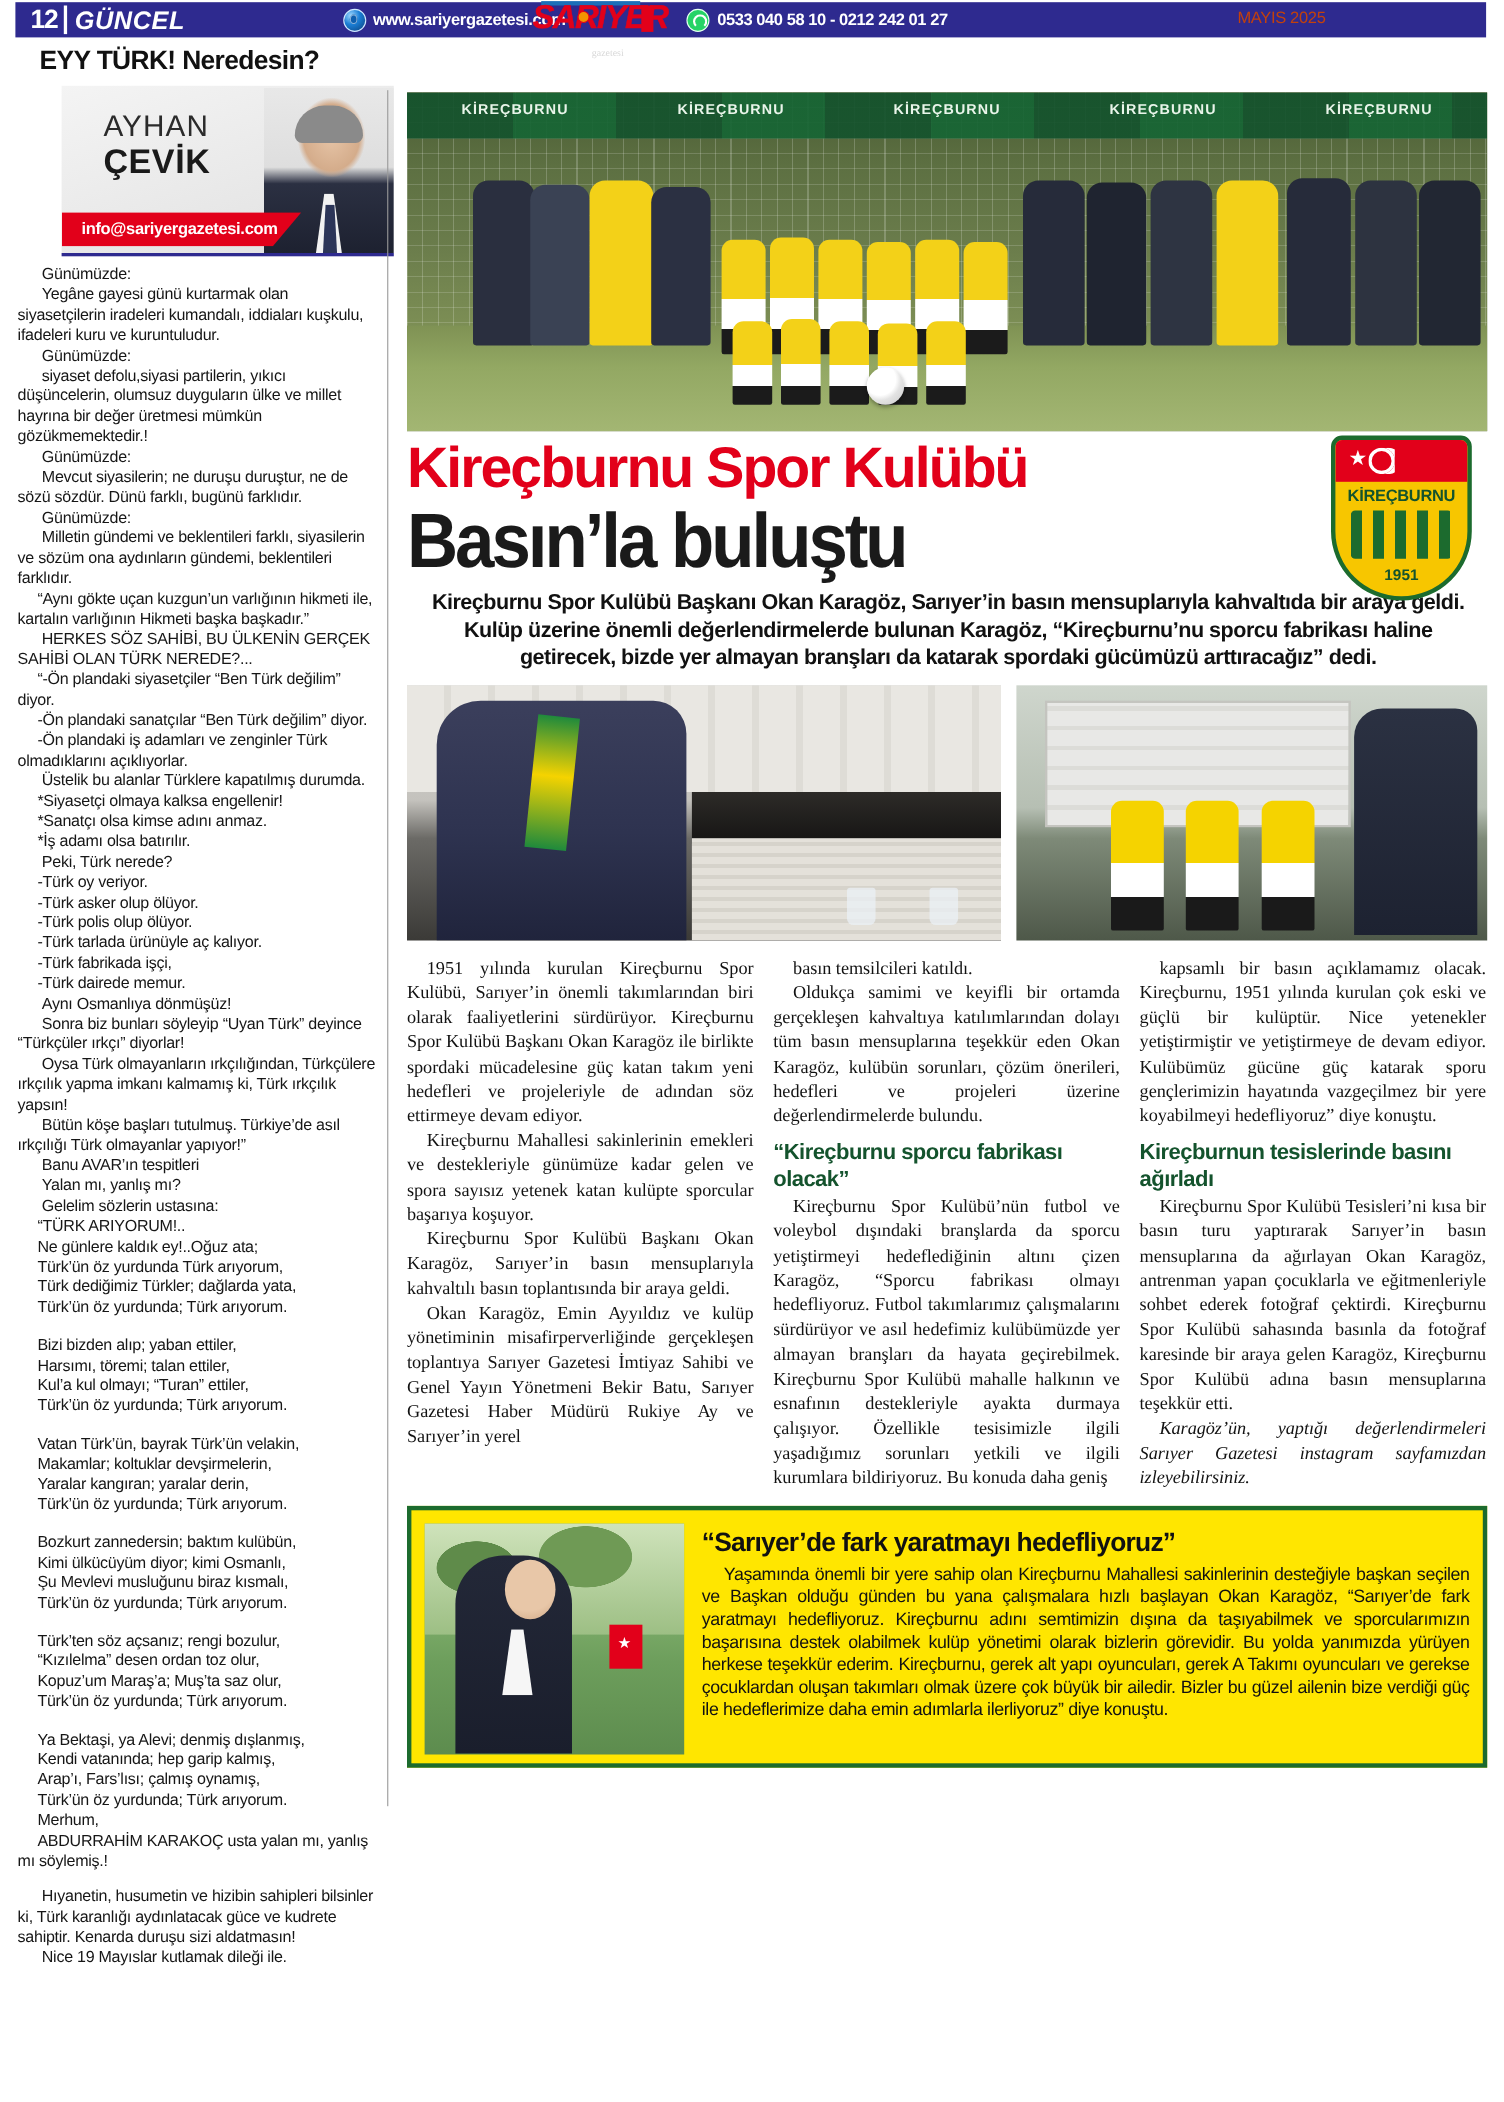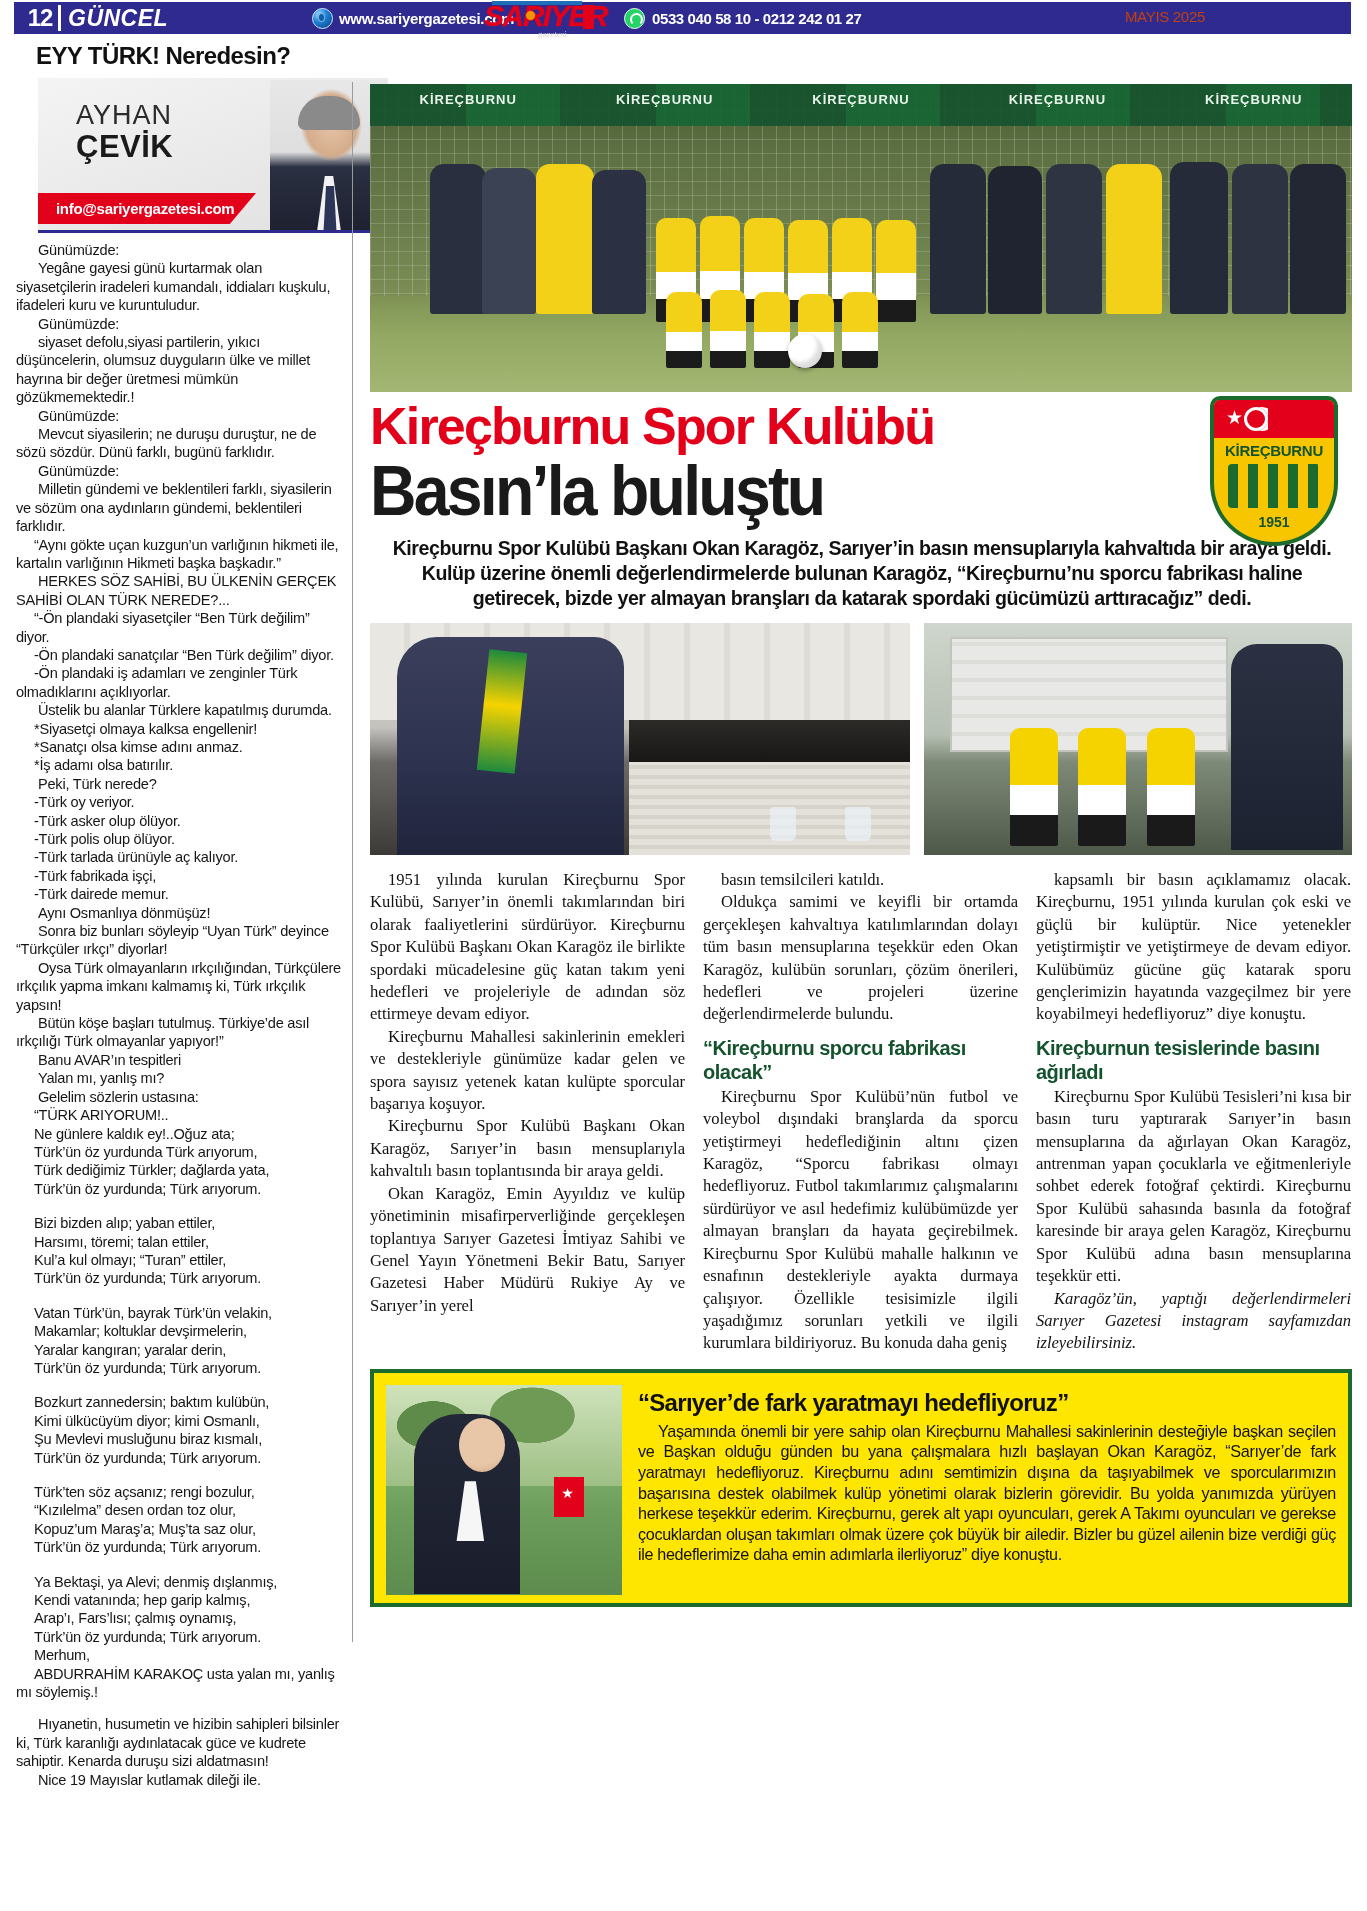--- a/index.html
+++ b/index.html
@@ -113,21 +113,21 @@
     letter-spacing: -1.5px;
     line-height: 30px;
     -webkit-text-stroke: 0.4px #e2001a;
   }
   .mh-logo .dot {
     position: absolute; left: 43px; top: 10px;
     width: 9px; height: 9px; border-radius: 50%;
     background: #f29400; border: 1.5px solid #e2001a;
   }
   .mh-logo .sub {
-    position: absolute; left: 56px; top: 29px;
+    position: absolute; left: 56px; top: 43px;
     font-size: 9px; color: #d8d8d8; font-family: "Liberation Serif", serif;
   }
   .mh-logo .sidebox {
     position: absolute; right: 16px; top: 5px;
     width: 11px; height: 24px; background: #e2001a;
   }
   .mh-phone {
     position: absolute;
     left: 624px;
     top: 8px;
@@ -179,25 +179,24 @@
     font-size: 24px;
     font-weight: bold;
     letter-spacing: -0.6px;
     color: #111;
     margin: 0 0 8px 20px;
   }
   .author-card {
     position: relative;
     width: 302px;
     height: 152px;
-    margin-left: 22px;
+    margin-left: 40px;
     background: linear-gradient(160deg,#f4f4f4 0%, #e9e9e9 55%, #e0e0e0 100%);
     overflow: hidden;
     border-bottom: 3px solid #2e2a8f;
-    padding-left: 48px;
   }
   .author-name {
     position: absolute;
     left: 38px; top: 22px;
     font-size: 27px;
     line-height: 31px;
     color: #2b2b2b;
     letter-spacing: 1px;
     font-weight: 400;
   }

